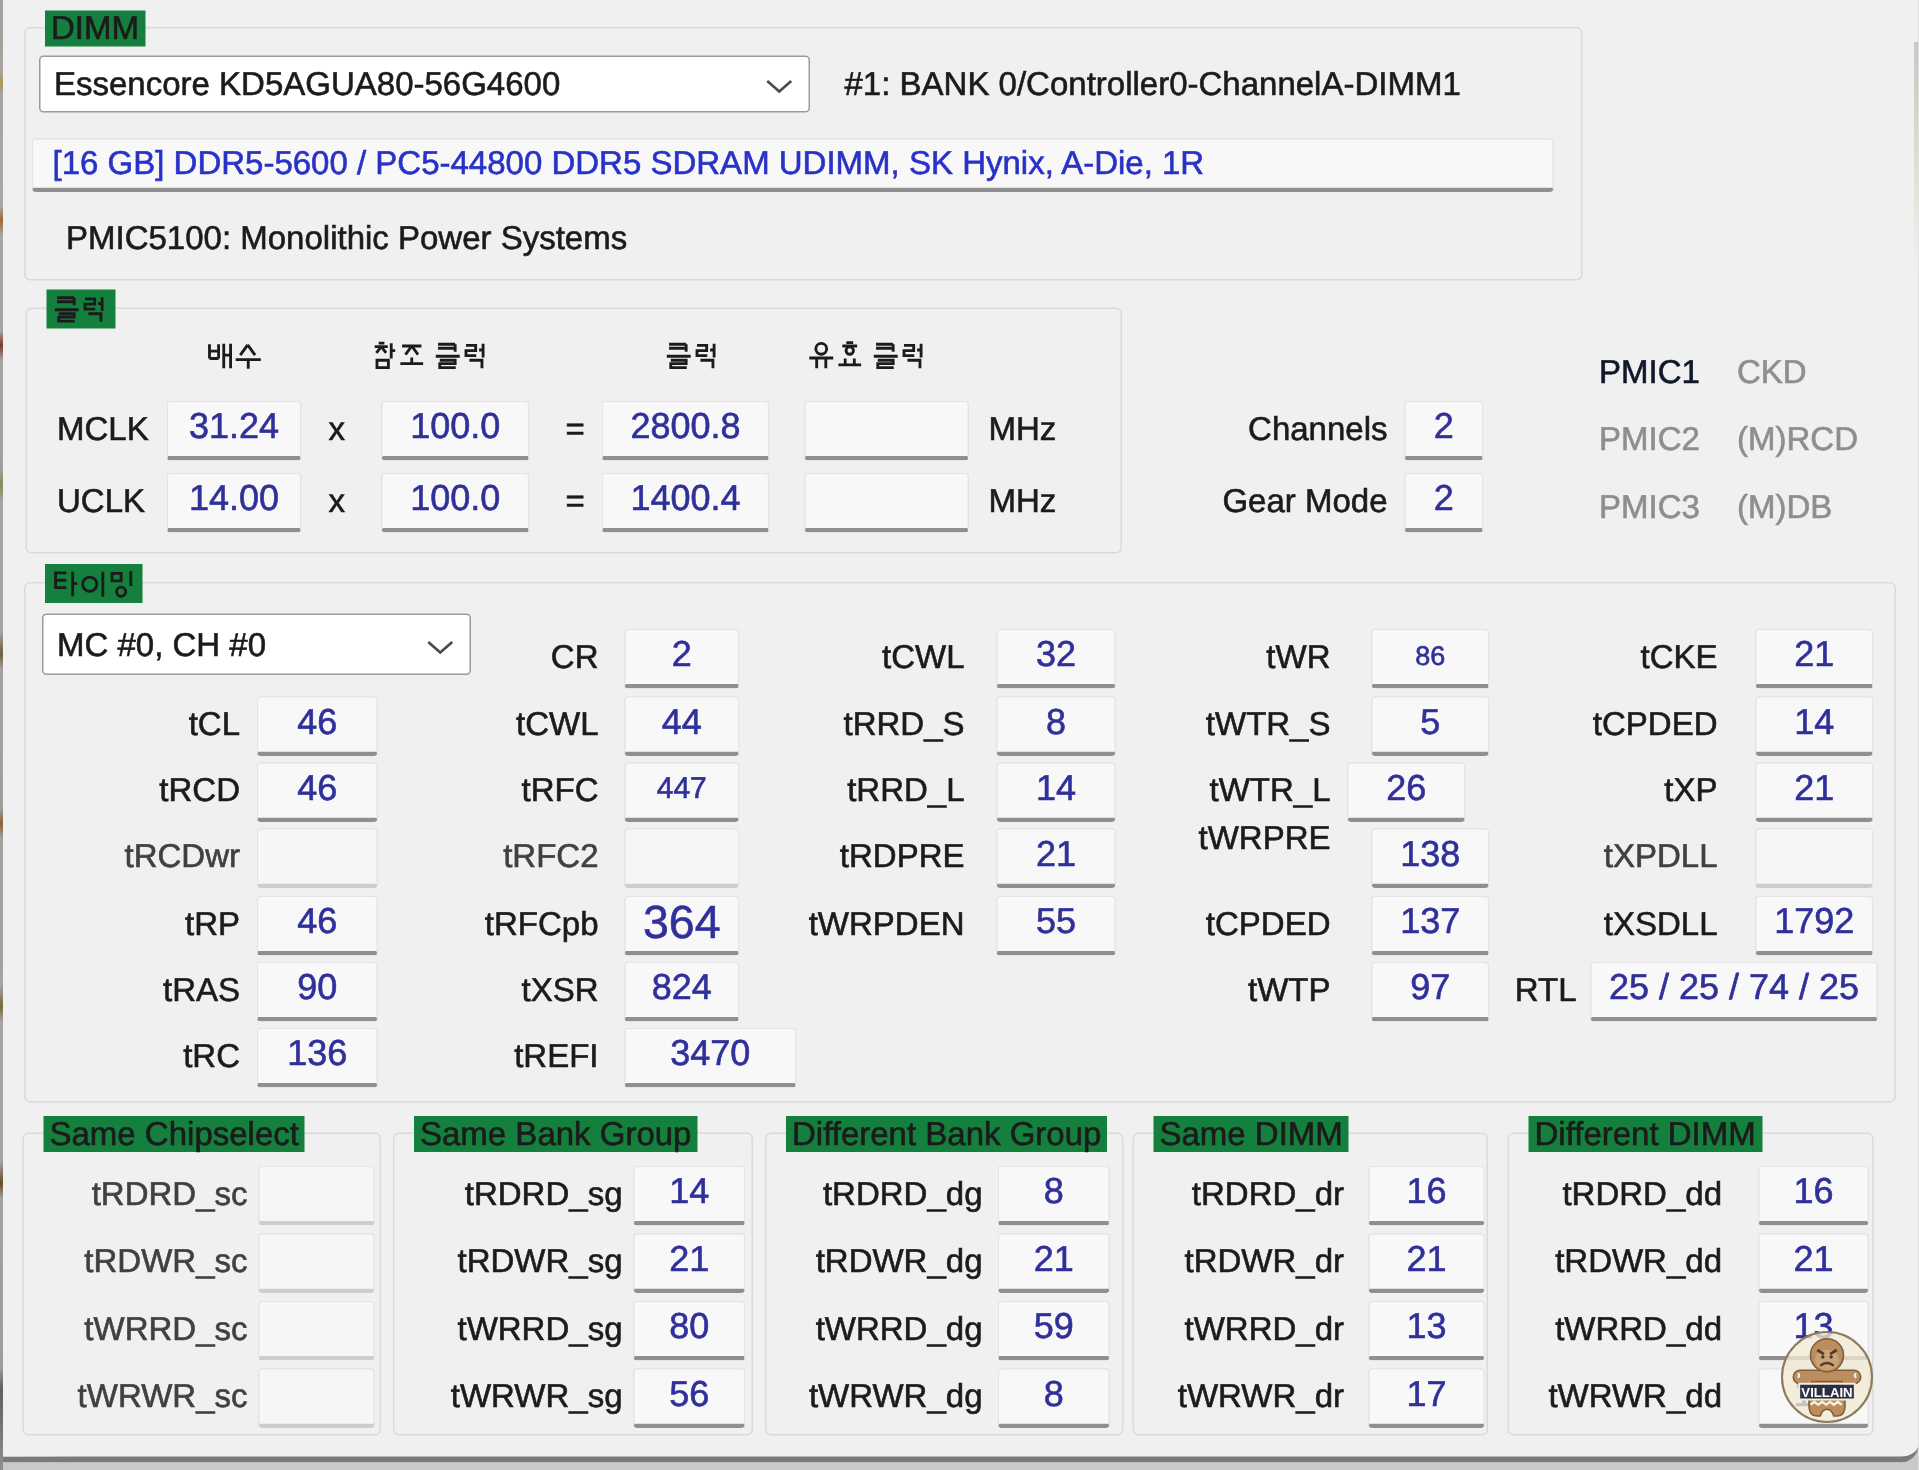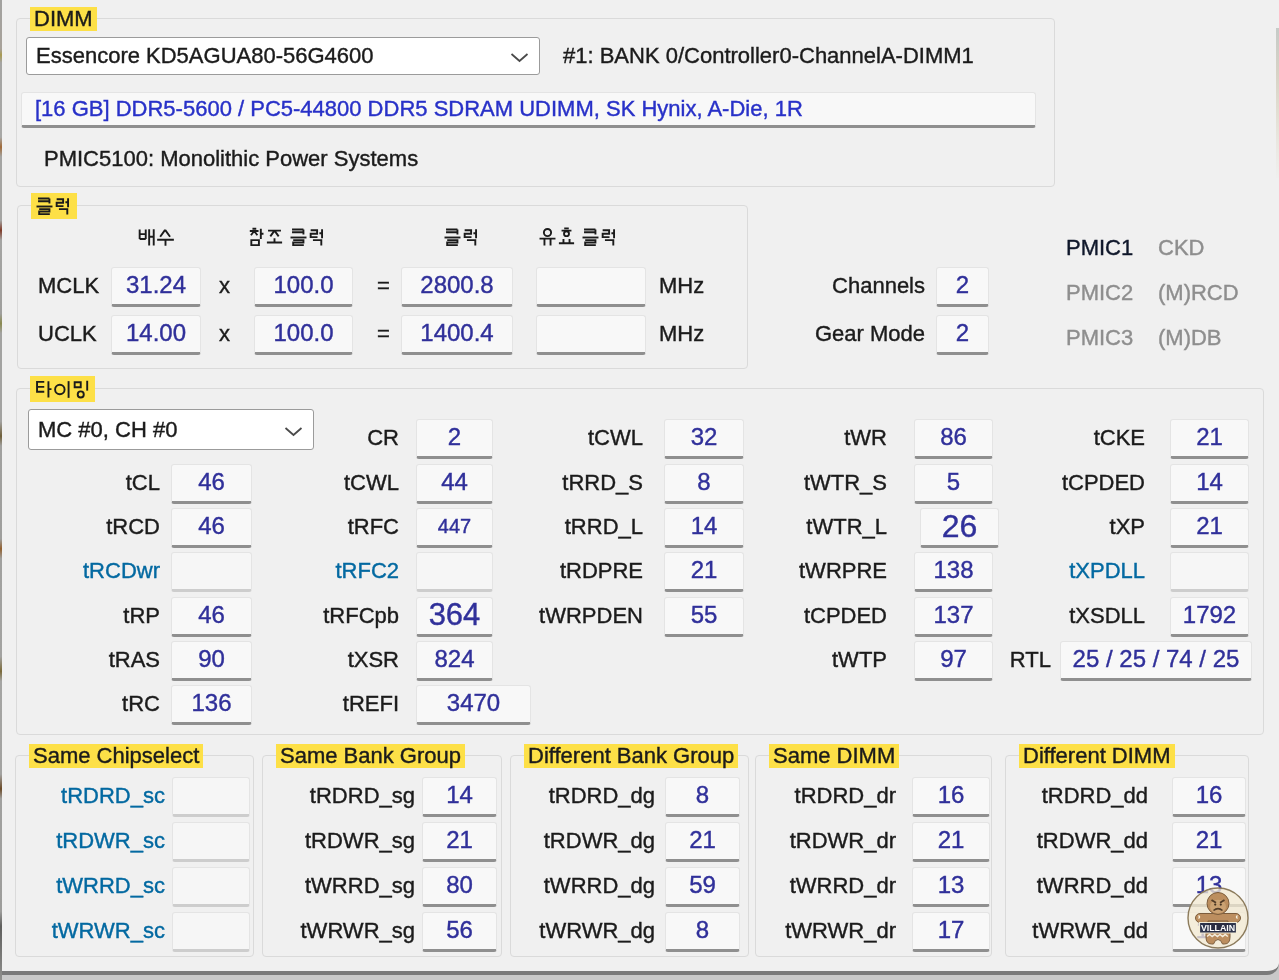--- a/index.html
+++ b/index.html
@@ -1,24 +1,24 @@
 <!DOCTYPE html>
 <html><head><meta charset="utf-8"><style>
 html,body{margin:0;padding:0}
 body{width:1279px;height:980px;position:relative;overflow:hidden;background:#c9c9c9;
  font-family:"Liberation Sans",sans-serif;color:#1b1b1b}
 #win{position:absolute;left:2px;top:0;width:1277px;height:971px;background:#f0f0f0;
  border-bottom:4px solid #7a7a7a;border-bottom-right-radius:12px}
 #lstrip{position:absolute;left:0;top:0;width:2px;height:980px;
  background:linear-gradient(#a2a2a0 0%,#a8a29a 5%,#a89a50 5.6%,#a5a5a3 6.4%,#a8a8a6 14%,#a06a38 15%,#a5a5a3 16%,#a5a5a3 22.5%,#7e3a28 23.5%,#a5a5a3 24.5%,#9f9f9d 32%,#8a8a50 33%,#a3a3a1 34%,#a3a3a1 43%,#6f5f3a 44.5%,#a1a19f 45.5%,#9f9f9d 55%,#91602f 56%,#a1a19f 57%,#a3a3a1 67%,#7a6a3a 68.5%,#a5a5a3 69.5%,#a3a3a1 79%,#6a4a28 80.5%,#a1a19f 81.5%,#9d9d9b 93%,#5f5f5d 94.5%,#8f8f8d 100%)}
 .gb{position:absolute;border:1px solid #dadada;border-radius:4px}
-.gl{position:absolute;top:-12px;left:13px;background:#fde047;padding:0 4px;font-size:22px;line-height:24px;white-space:nowrap;-webkit-text-stroke:0.4px currentColor}
+.gl{position:absolute;top:-12px;left:13px;background:#15803d;padding:0 4px;font-size:22px;line-height:24px;white-space:nowrap;-webkit-text-stroke:0.4px currentColor}
 .lb{position:absolute;font-size:22px;white-space:nowrap;-webkit-text-stroke:0.4px currentColor}
 .r{text-align:right}
-.dis{color:#0369a1}
+.dis{color:#404040}
 .vb{position:absolute;box-sizing:border-box;background:#f8f8f8;border:1px solid #e4e4e4;
  border-bottom:3px solid #8f8f8f;border-radius:3px;font-size:24px;color:#30309a;text-align:center;-webkit-text-stroke:0.4px currentColor}
 .vb.d{border-bottom-color:#cdcdcd;background:#f6f6f6}
 .cb{position:absolute;box-sizing:border-box;background:#fff;border:1px solid #9b9b9b;border-radius:3px;
  font-size:22px;color:#1b1b1b;white-space:nowrap;-webkit-text-stroke:0.4px currentColor}
 .chev{position:absolute;right:10px;top:50%;margin-top:-4px}
 </style></head><body>
 <div id="win"></div>
 <div id="lstrip"></div>
 <div style="position:absolute;left:1276px;top:28px;width:3px;height:150px;background:linear-gradient(#b8beba 0%,#cfc9b8 30%,#ddd8c8 55%,#e9e6de 80%,#efefed 100%);opacity:0.75"></div>
@@ -188,26 +188,26 @@
 <div class="vb" style="left:664px;top:419px;width:80px;height:40px;line-height:34px;font-size:24px">32</div>
 <div class="lb r" style="left:503px;top:464px;width:140px;line-height:37px">tRRD_S</div>
 <div class="vb" style="left:664px;top:464px;width:80px;height:40px;line-height:34px;font-size:24px">8</div>
 <div class="lb r" style="left:503px;top:508px;width:140px;line-height:37px">tRRD_L</div>
 <div class="vb" style="left:664px;top:508px;width:80px;height:40px;line-height:34px;font-size:24px">14</div>
 <div class="lb r" style="left:503px;top:552px;width:140px;line-height:37px">tRDPRE</div>
 <div class="vb" style="left:664px;top:552px;width:80px;height:40px;line-height:34px;font-size:24px">21</div>
 <div class="lb r" style="left:503px;top:597px;width:140px;line-height:37px">tWRPDEN</div>
 <div class="vb" style="left:664px;top:597px;width:80px;height:40px;line-height:34px;font-size:24px">55</div>
 <div class="lb r" style="left:747px;top:419px;width:140px;line-height:37px">tWR</div>
-<div class="vb" style="left:914px;top:419px;width:79px;height:40px;line-height:34px;font-size:24px">86</div>
+<div class="vb" style="left:914px;top:419px;width:79px;height:40px;line-height:34px;font-size:18px">86</div>
 <div class="lb r" style="left:747px;top:464px;width:140px;line-height:37px">tWTR_S</div>
 <div class="vb" style="left:914px;top:464px;width:79px;height:40px;line-height:34px;font-size:24px">5</div>
 <div class="lb r" style="left:747px;top:508px;width:140px;line-height:37px">tWTR_L</div>
-<div class="vb" style="left:920px;top:508px;width:79px;height:40px;line-height:34px;font-size:32px">26</div>
-<div class="lb r" style="left:747px;top:552px;width:140px;line-height:37px">tWRPRE</div>
+<div class="vb" style="left:898px;top:508px;width:79px;height:40px;line-height:34px;font-size:24px">26</div>
+<div class="lb r" style="left:747px;top:540px;width:140px;line-height:37px">tWRPRE</div>
 <div class="vb" style="left:914px;top:552px;width:79px;height:40px;line-height:34px;font-size:24px">138</div>
 <div class="lb r" style="left:747px;top:597px;width:140px;line-height:37px">tCPDED</div>
 <div class="vb" style="left:914px;top:597px;width:79px;height:40px;line-height:34px;font-size:24px">137</div>
 <div class="lb r" style="left:747px;top:641px;width:140px;line-height:37px">tWTP</div>
 <div class="vb" style="left:914px;top:641px;width:79px;height:40px;line-height:34px;font-size:24px">97</div>
 <div class="lb r" style="left:1005px;top:419px;width:140px;line-height:37px">tCKE</div>
 <div class="vb" style="left:1170px;top:419px;width:79px;height:40px;line-height:34px;font-size:24px">21</div>
 <div class="lb r" style="left:1005px;top:464px;width:140px;line-height:37px">tCPDED</div>
 <div class="vb" style="left:1170px;top:464px;width:79px;height:40px;line-height:34px;font-size:24px">14</div>
 <div class="lb r" style="left:1005px;top:508px;width:140px;line-height:37px">tXP</div>

